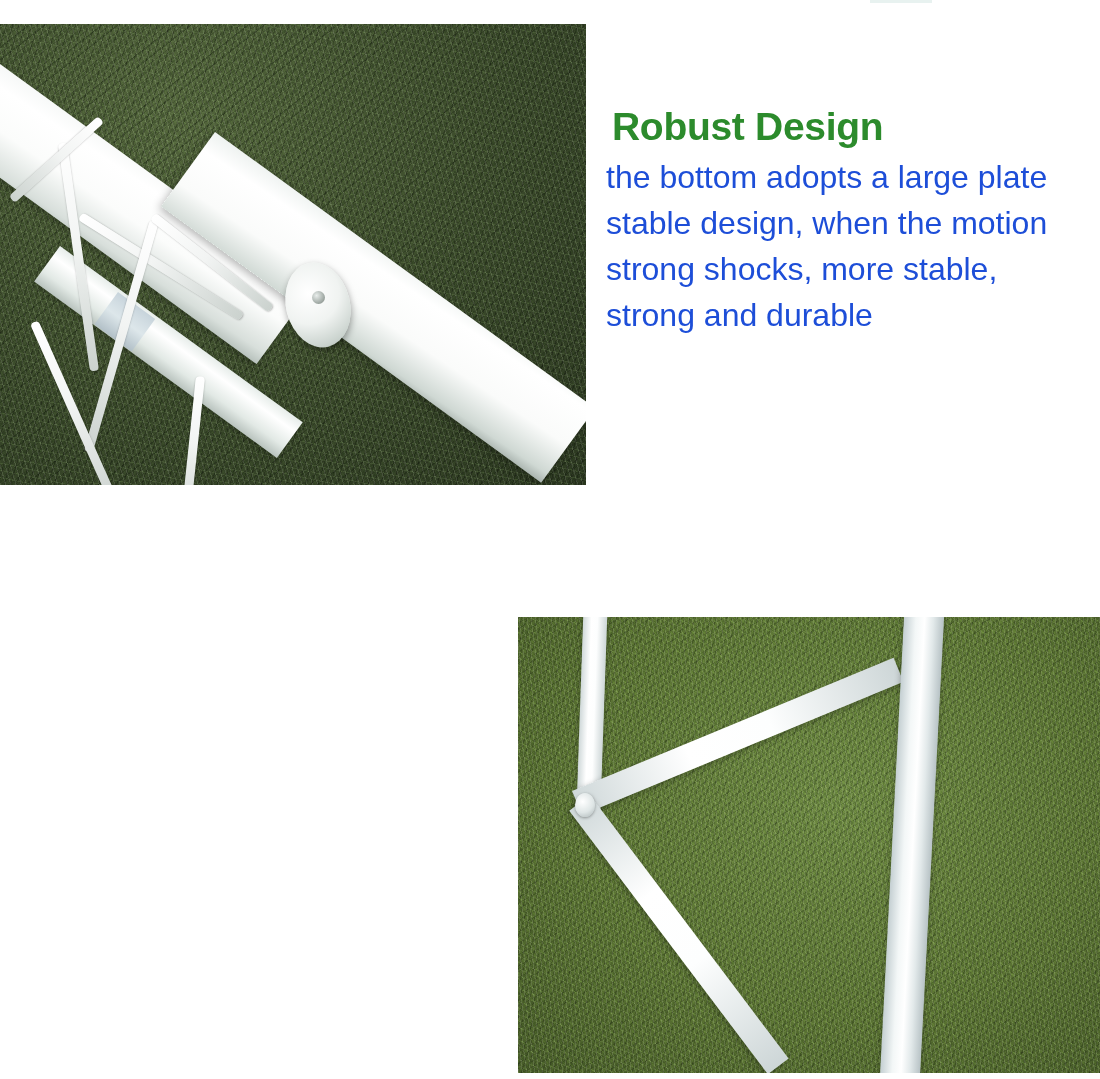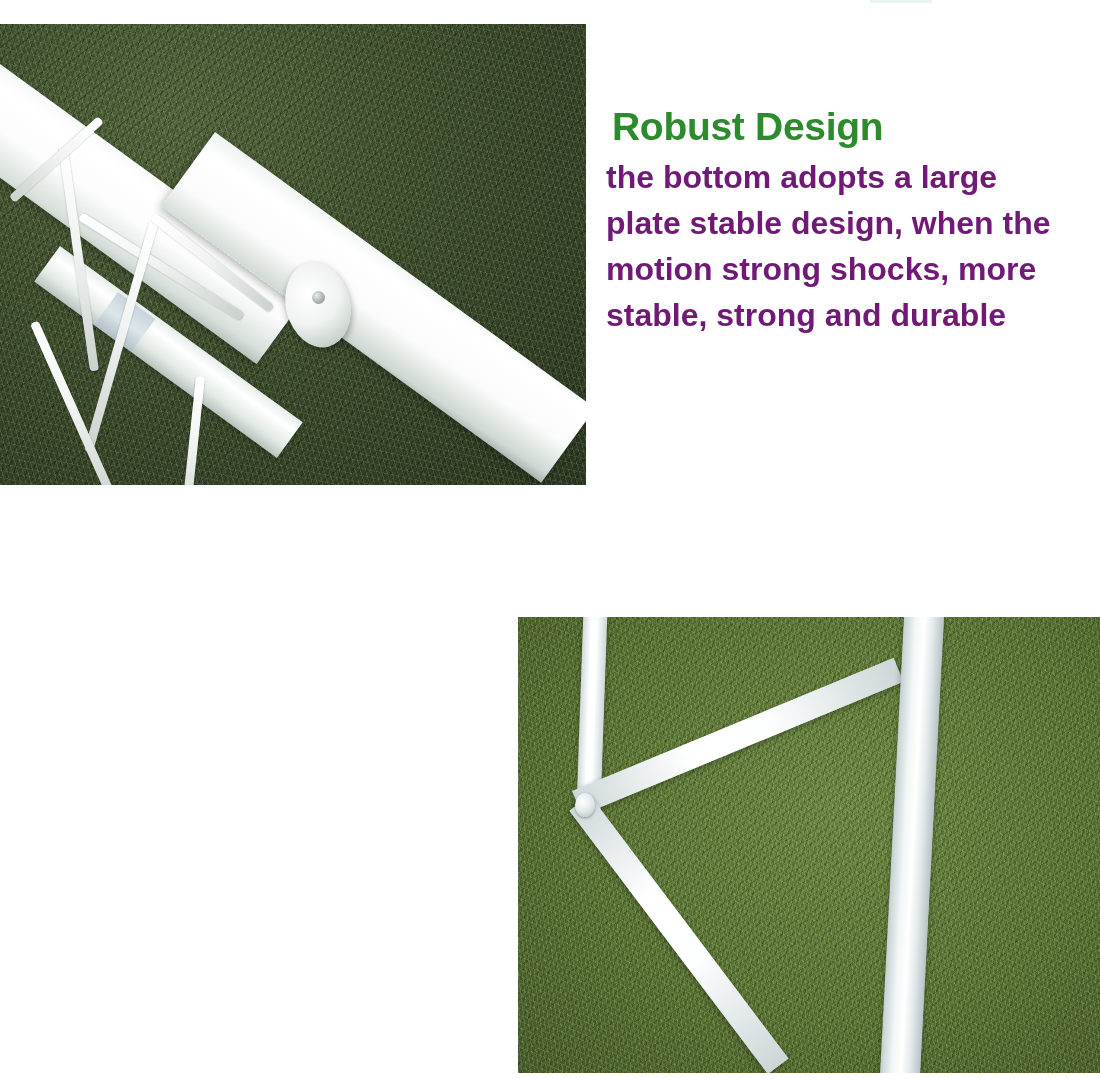--- a/index.html
+++ b/index.html
@@ -214,25 +214,25 @@
   .feature-heading {
     color: #2c8b2c;
     font-weight: bold;
     font-size: 39px;
     line-height: 46px;
     margin: 0 0 4px 0;
     letter-spacing: -0.3px;
     white-space: nowrap;
   }
   .feature-body {
-    color: #701a75;
+    color: #1d4ed8;
     font-size: 32px;
     line-height: 46px;
     margin: 0;
-    font-weight: bold;
+    font-weight: normal;
   }
   #text-robust-design {
     left: 606px;
     top: 104px;
     width: 470px;
   }
   #text-robust-design .feature-heading {
     margin-left: 6px;
   }
   #text-thickened-pipes {

